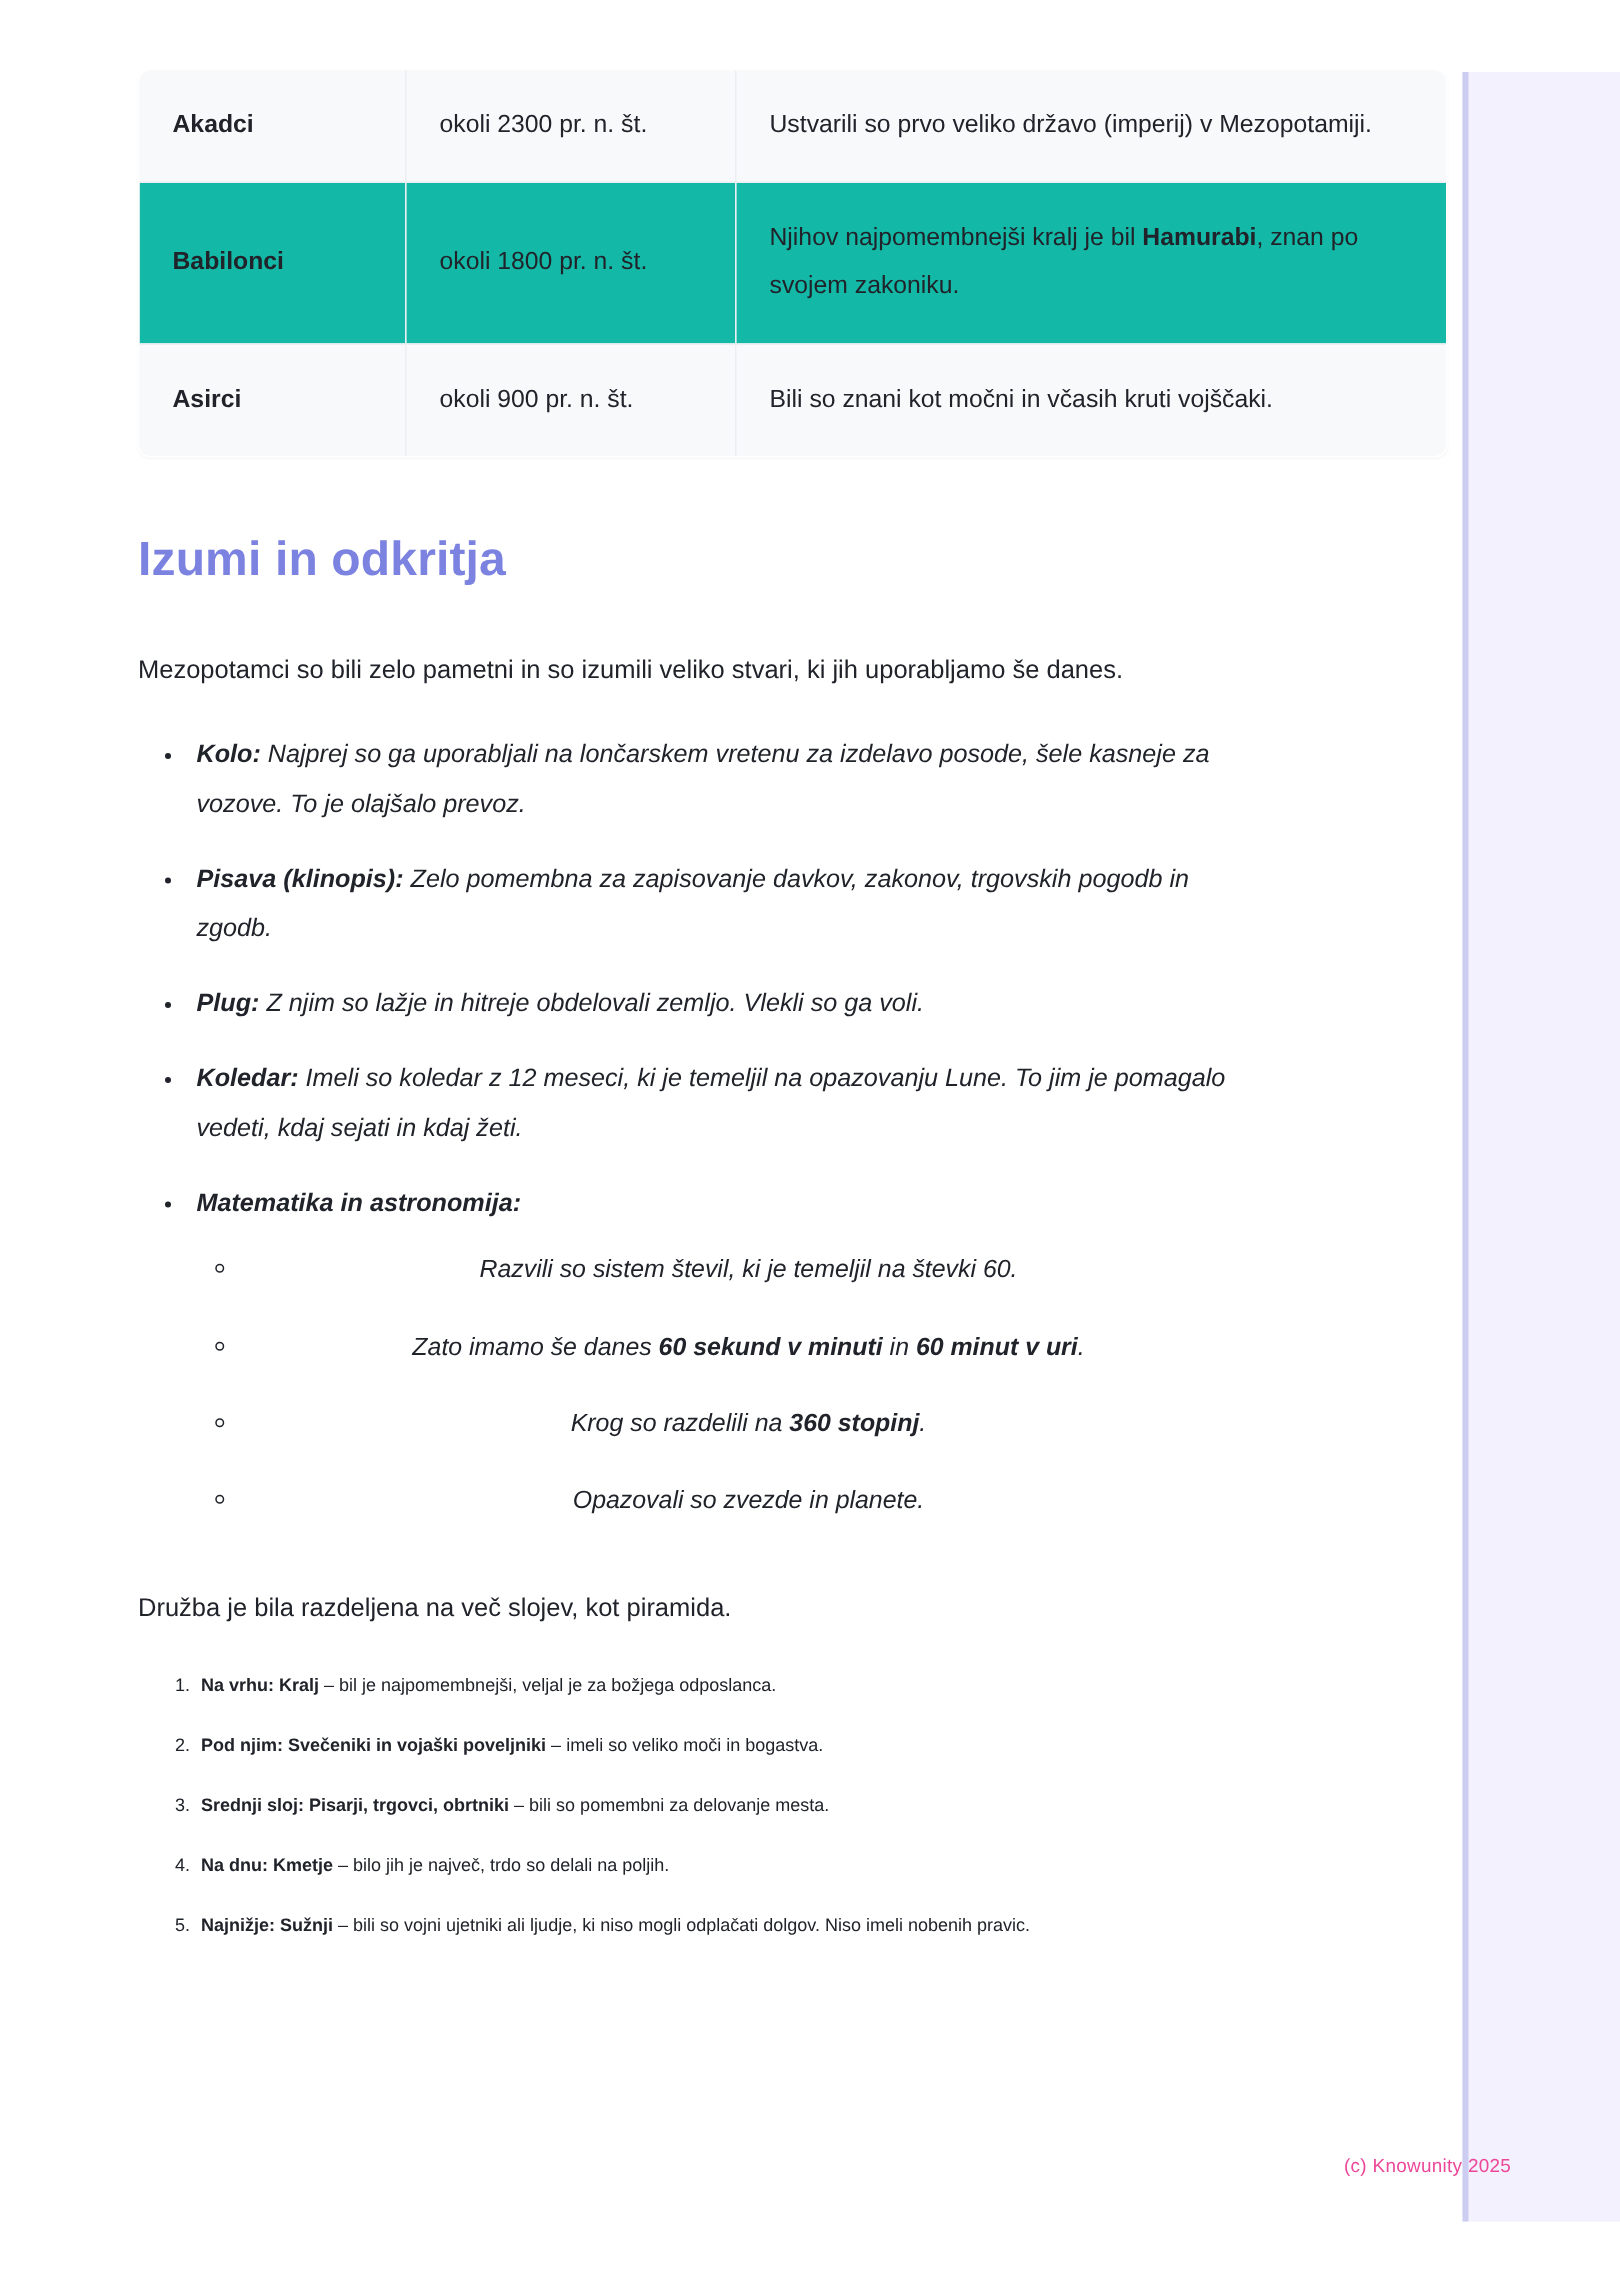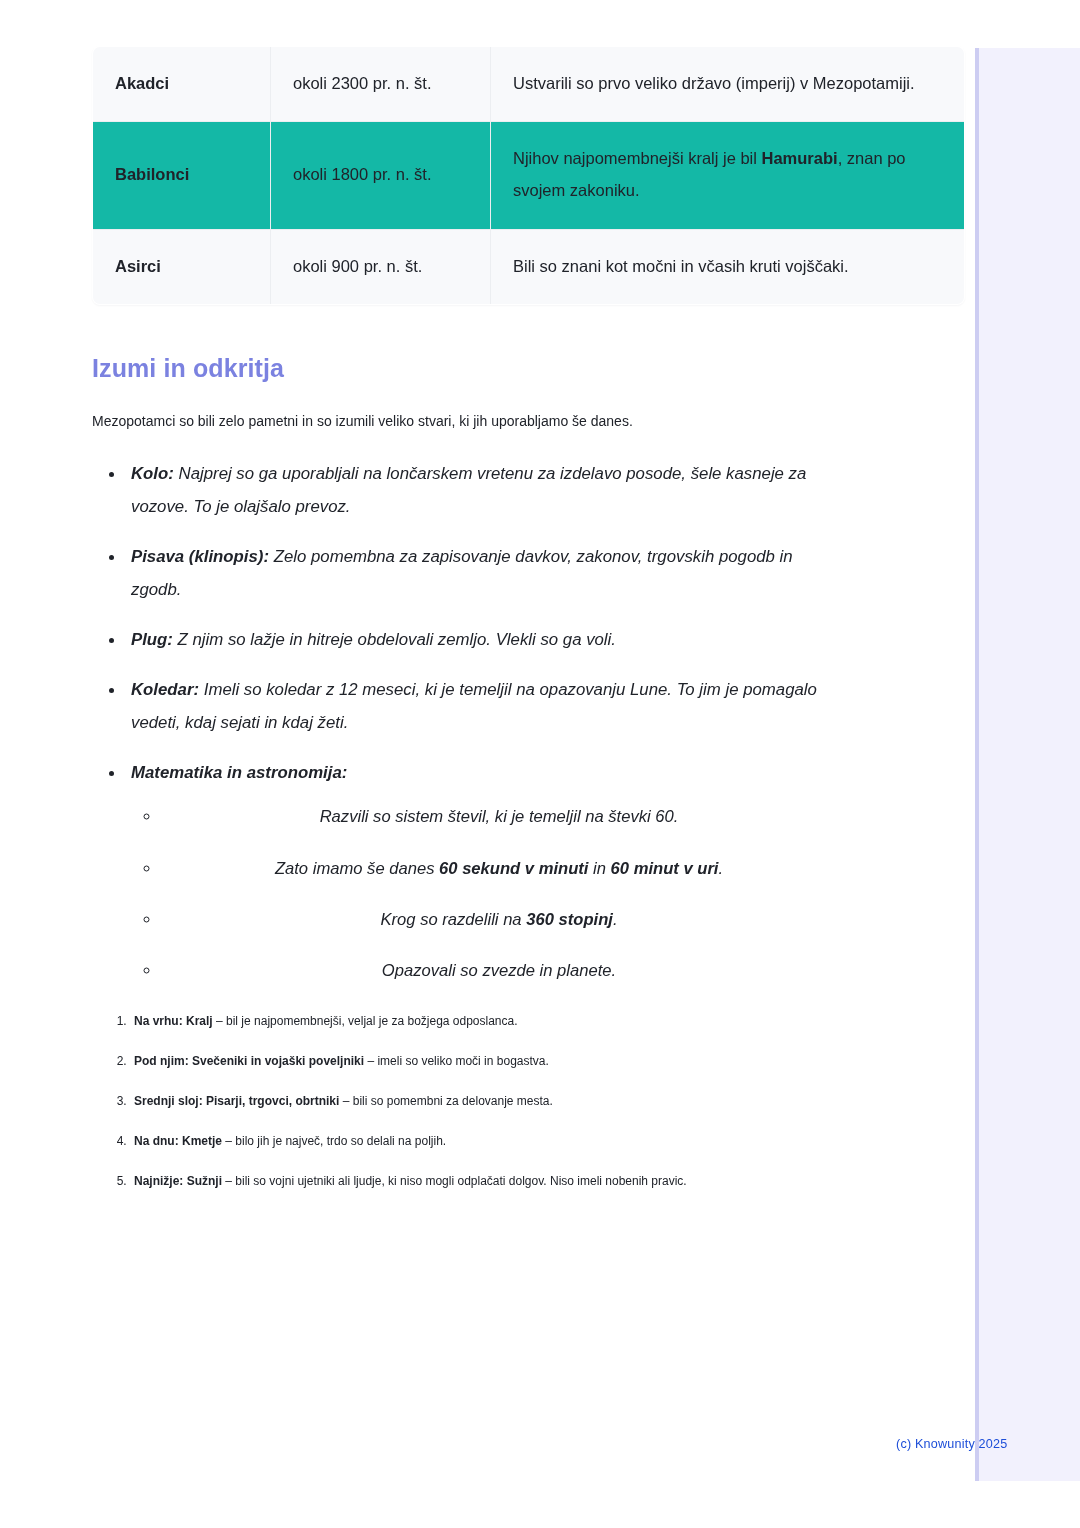--- a/index.html
+++ b/index.html
@@ -69,29 +69,29 @@
     width: 133px;
     font-weight: bold;
     font-size: 16.5px;
   }
   table.civ-table td.c-date { width: 175px; }
   table.civ-table td.c-desc { width: 429px; }
 
   
   h2.sect {
     color: #7b82e0;
-    font-size: 25px;
+    font-size: 32px;
     font-weight: bold;
     margin: 49px 0 0 0;
     letter-spacing: 0.1px;
   }
   p.para {
-    font-size: 14px;
-    line-height: 2.0;
-    margin: 24px 0 0 0;
+    font-size: 17px;
+    line-height: 2.0;
+    margin: 39px 0 0 0;
     text-align: justify;
     color: #20232a;
   }
   p.para.nojust { text-align: left; }
 
   ul.lvl1 {
     margin: 22px 0 0 0;
     padding-left: 33px;
     list-style-type: disc;
   }
@@ -130,21 +130,21 @@
     padding-left: 4px;
   }
 
   b, strong { font-weight: bold; }
 
   #watermark {
     position: absolute;
     left: 896px;
     top: 1437px;
     font-size: 12.6px;
-    color: #1d4ed8;
+    color: #ec4899;
     letter-spacing: 0.2px;
     white-space: nowrap;
   }
 </style>
 </head>
 <body>
 
 <div id="page">
 
   <div id="side-panel"></div>
@@ -182,20 +182,21 @@
       <li><b>Matematika in astronomija:</b>
         <ul class="lvl2">
           <li><span>Razvili so sistem števil, ki je temeljil na števki 60.</span><b></b><span></span><b></b><span></span></li>
           <li><span>Zato imamo še danes </span><b>60 sekund v minuti</b><span> in </span><b>60 minut v uri</b><span>.</span></li>
           <li><span>Krog so razdelili na </span><b>360 stopinj</b><span></span><b></b><span>.</span></li>
           <li><span>Opazovali so zvezde in planete.</span><b></b><span></span><b></b><span></span></li>
         </ul>
       </li>
     </ul>
 
+    <p class="para nojust">Družba je bila razdeljena na več slojev, kot piramida.</p>
 
     <ol class="numlist">
       <li><b>Na vrhu: Kralj</b><span> – bil je najpomembnejši, veljal je za božjega odposlanca.</span></li>
       <li><b>Pod njim: Svečeniki in vojaški poveljniki</b><span> – imeli so veliko moči in bogastva.</span></li>
       <li><b>Srednji sloj: Pisarji, trgovci, obrtniki</b><span> – bili so pomembni za delovanje mesta.</span></li>
       <li><b>Na dnu: Kmetje</b><span> – bilo jih je največ, trdo so delali na poljih.</span></li>
       <li><b>Najnižje: Sužnji</b><span> – bili so vojni ujetniki ali ljudje, ki niso mogli odplačati dolgov. Niso imeli nobenih pravic.</span></li>
     </ol>
 
   </div>

